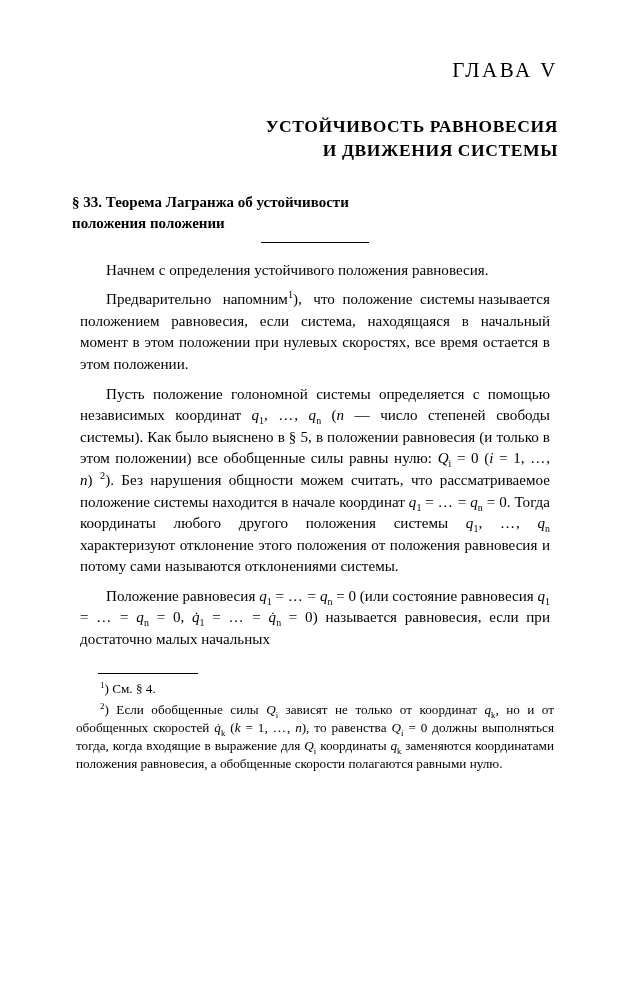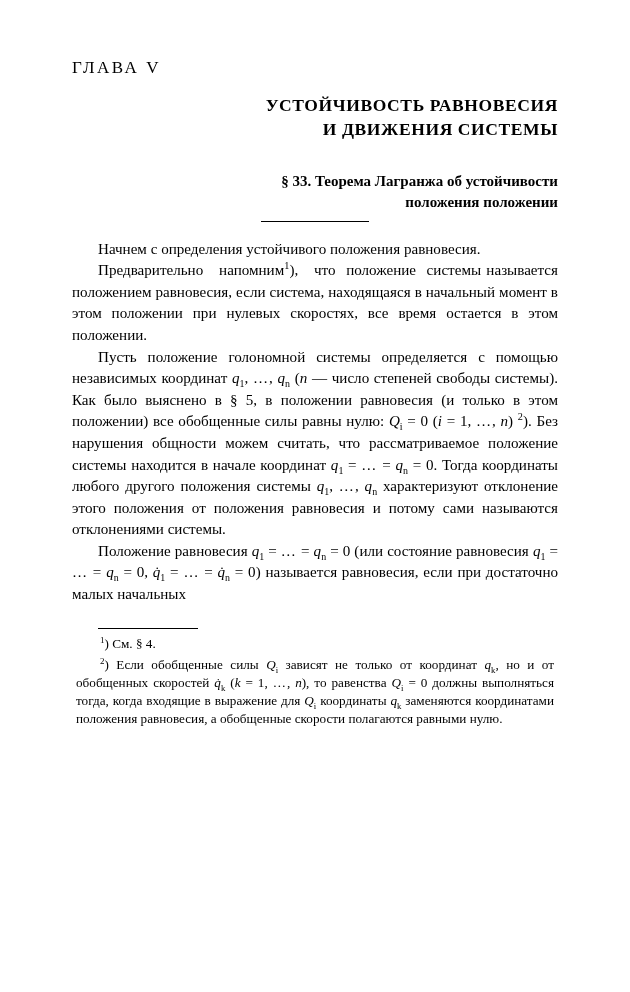--- a/index.html
+++ b/index.html
@@ -15,55 +15,55 @@
     -webkit-font-smoothing: antialiased;
   }
   .page {
     position: relative;
     width: 630px;
     height: 992px;
     box-sizing: border-box;
     padding: 58px 72px 0 72px;
   }
   .chapter-label {
-    text-align: left;
-    font-size: 17px;
+    text-align: right;
+    font-size: 21px;
     letter-spacing: 2.5px;
-    margin: 0 0 16px 0;
+    margin: 0 0 32px 0;
     font-weight: normal;
   }
   .chapter-title {
     text-align: right;
     font-size: 17.5px;
     font-weight: bold;
     letter-spacing: 0.6px;
     line-height: 1.35;
     margin: 0 0 30px 0;
   }
   .chapter-title .line2 {
     display: block;
   }
   .section-title {
-    text-align: right;
+    text-align: left;
     font-size: 15px;
     font-weight: bold;
     line-height: 1.35;
     margin: 0 0 6px 0;
   }
   .section-title .line2 {
     display: block;
   }
   .rule {
     width: 108px;
     height: 1px;
     background: #000;
     margin: 9px auto 17px auto;
   }
   p.body {
-    margin: 0;
+    margin: 8px;
     font-size: 15.1px;
     line-height: 1.43;
     text-align: justify;
     text-indent: 26px;
     hyphens: manual;
   }
   p.body + p.body {
     margin-top: 0;
   }
   .it { }

